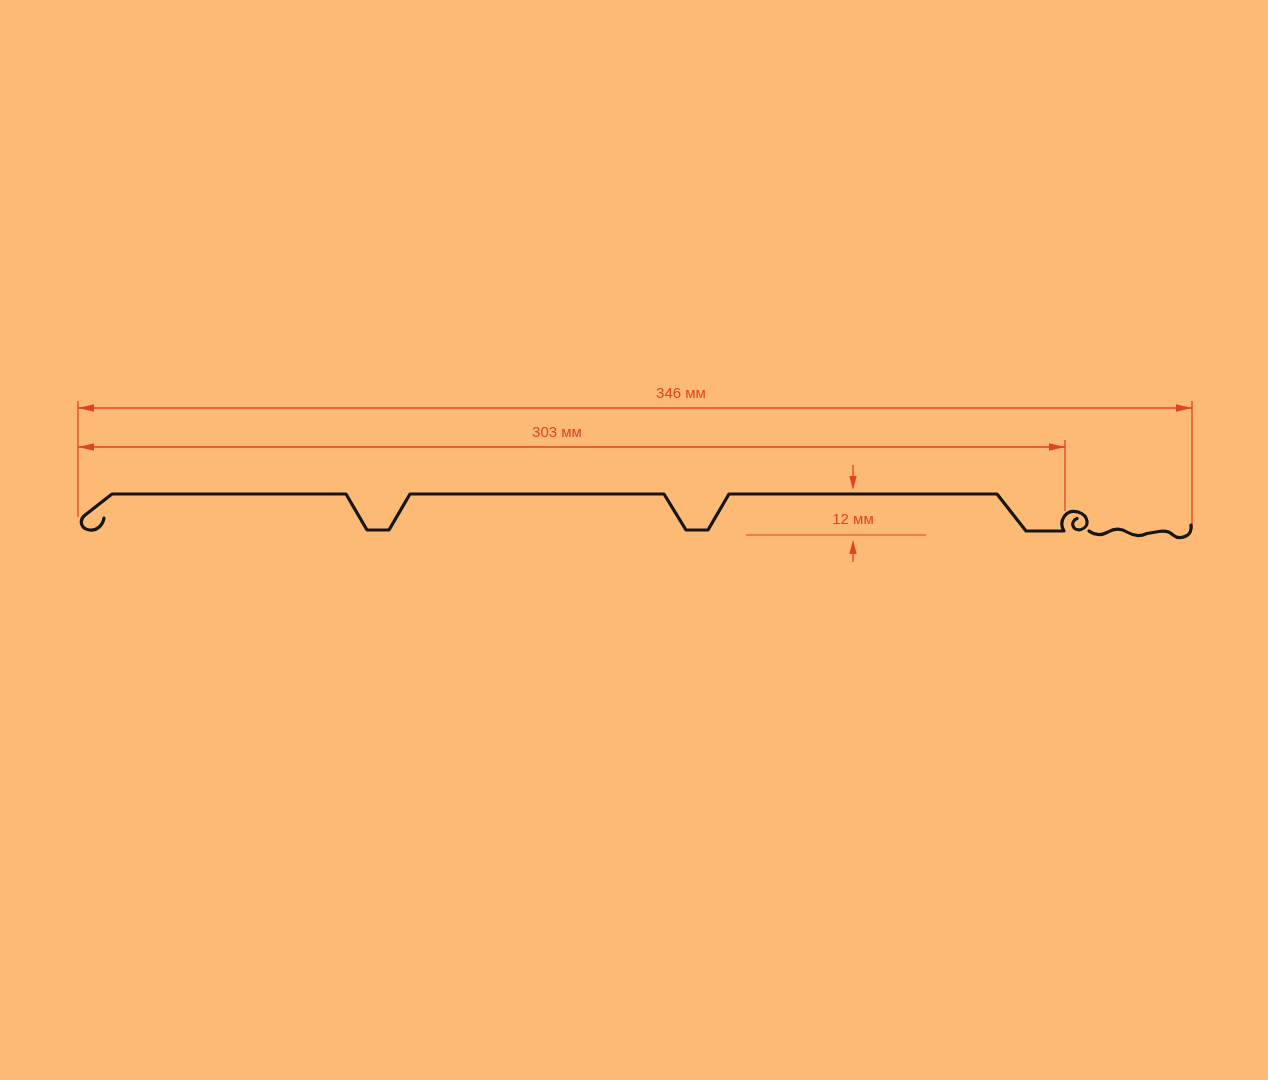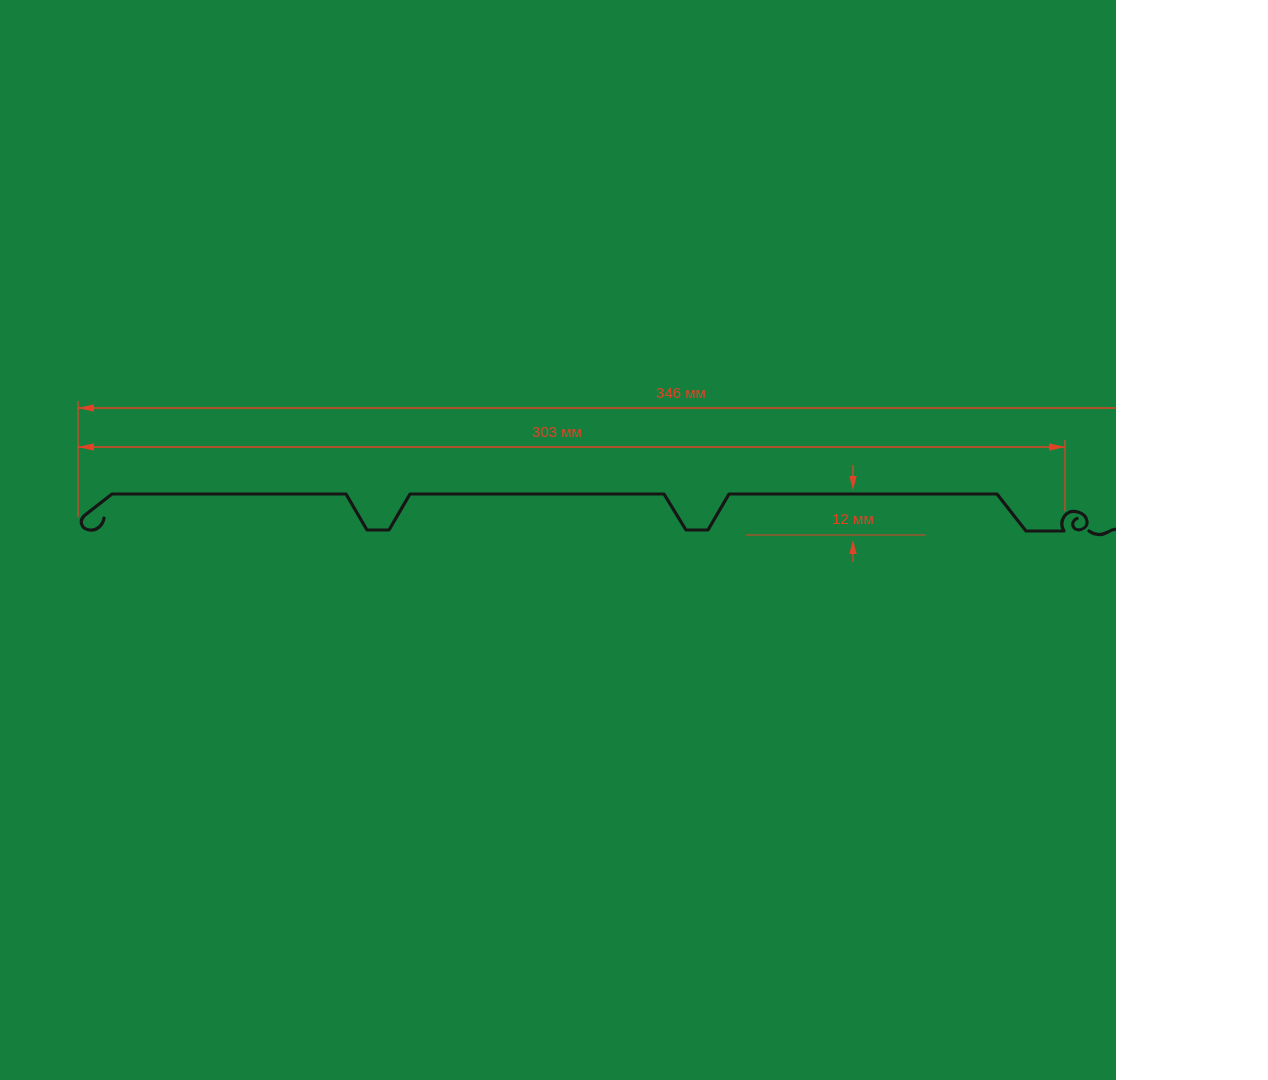--- a/index.html
+++ b/index.html
@@ -2,23 +2,23 @@
 <html><head>
 <meta charset="utf-8">
 <style>
   html, body {
     margin: 0;
     padding: 0;
     background: #ffffff;
   }
   .canvas {
     position: relative;
-    width: 1116px;
+    width: 1268px;
     height: 1080px;
-    background: #15803d;
+    background: #fdba74;
     font-family: "Liberation Sans", sans-serif;
     overflow: hidden;
   }
   .canvas svg {
     position: absolute;
     left: 0;
     top: 0;
   }
   .dim-label {
     font-size: 15px;

